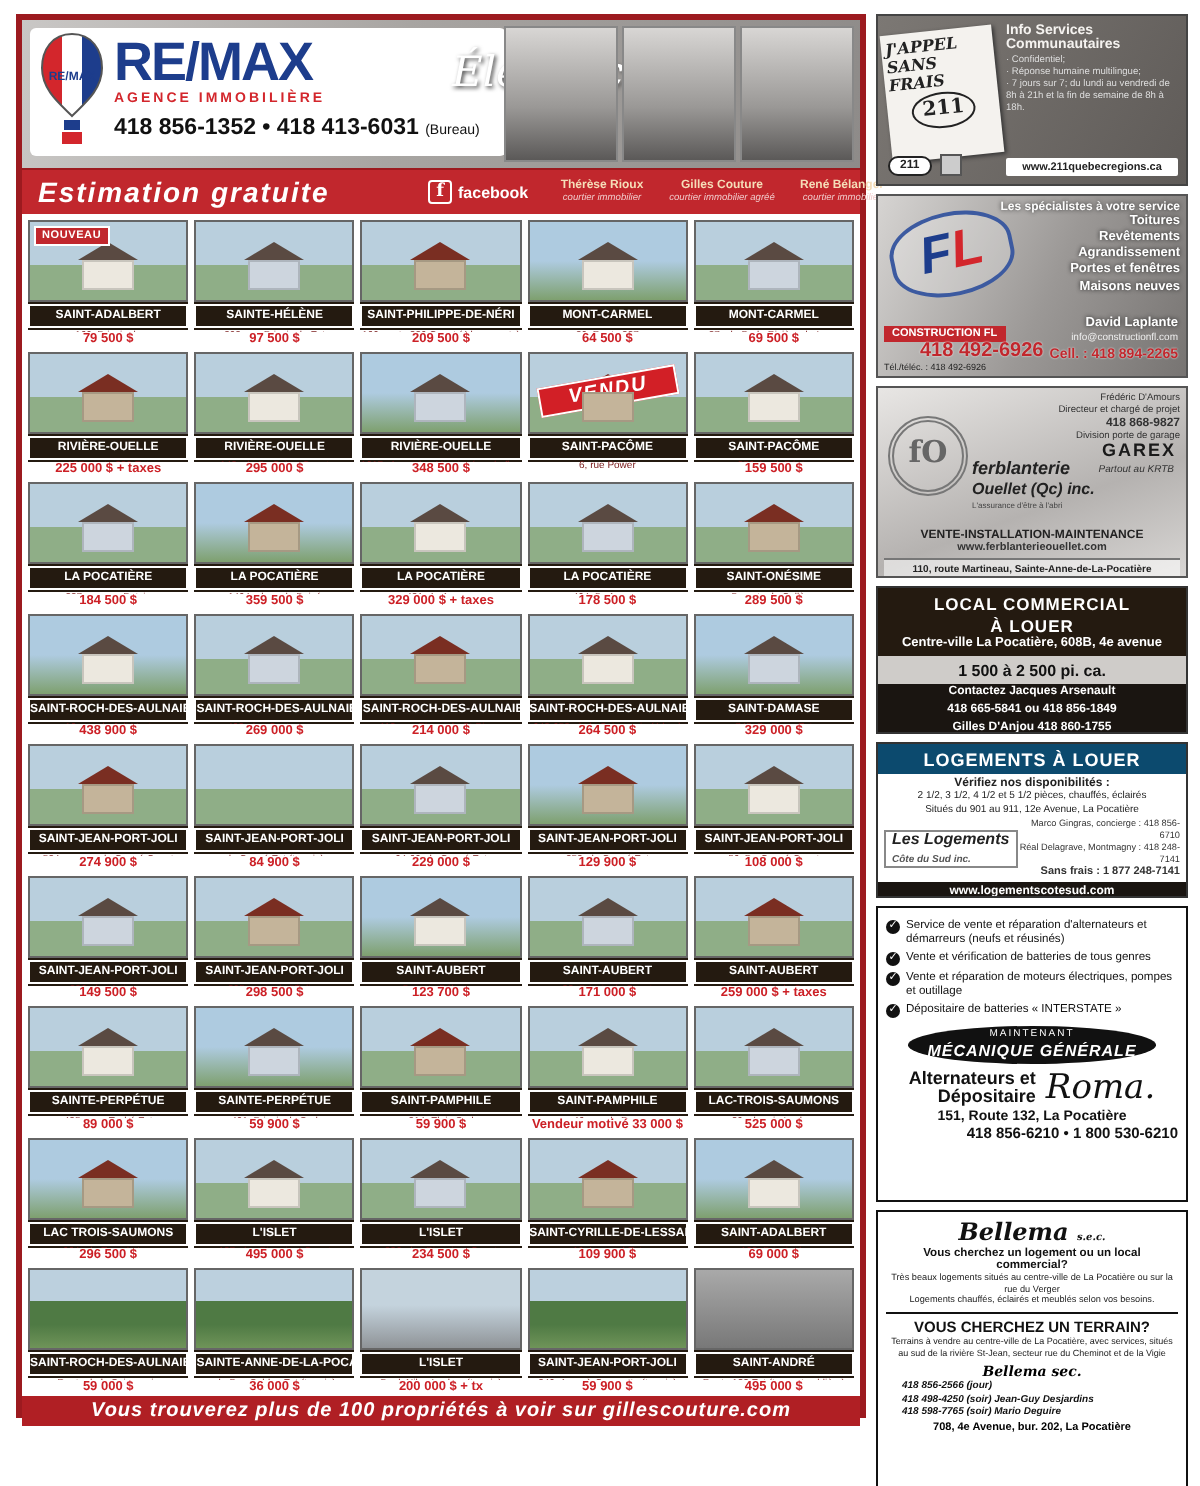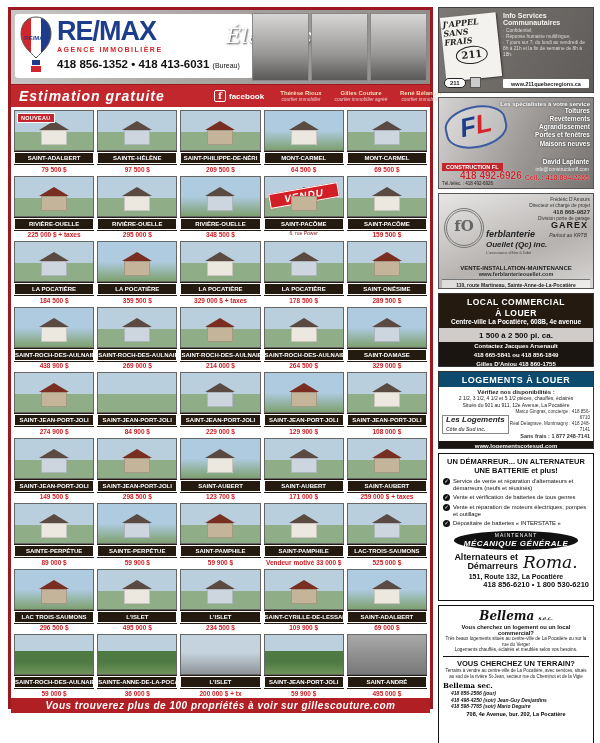--- a/index.html
+++ b/index.html
@@ -135,21 +135,21 @@
   .adbel{height:146px;border:1.5px solid #111;background:#fff;padding:3px 4px;display:flex;flex-direction:column;}
   .bel-logo{text-align:center;font-family:"DejaVu Serif",serif;font-style:italic;font-weight:bold;font-size:12px;color:#111;}
   .bel-logo .sec{font-size:5px;}
   .bel-q{text-align:center;font-size:5.8px;font-weight:bold;color:#111;margin-top:1px;}
   .bel-l{text-align:center;font-size:4.6px;color:#222;line-height:1.25;}
   .bel-box{background:#111;color:#fff;text-align:center;margin-top:2px;padding:2px 0;}
   .bel-box .d1{font-size:9px;font-weight:bold;letter-spacing:.5px;}
   .bel-box .d2{font-size:5.8px;font-weight:bold;line-height:1.35;}
   .ter-t{text-align:center;font-size:7.5px;font-weight:bold;color:#111;margin-top:3px;border-top:1px solid #111;padding-top:2px;}
   .ter-l{text-align:center;font-size:4.5px;color:#222;line-height:1.25;}
-  .ter-co{font-family:"DejaVu Serif",serif;font-weight:bold;font-size:7px;margin-top:1.5px;}
+  .ter-co{text-align:center;font-family:"DejaVu Serif",serif;font-weight:bold;font-size:7px;margin-top:1.5px;font-style:italic;}
   .ter-ph{font-size:5px;font-weight:bold;font-style:italic;color:#111;line-height:1.35;padding-left:8px;}
   .ter-ad{text-align:center;font-size:5.5px;font-weight:bold;margin-top:1px;}
 </style>
 </head>
 <body>
 
 <div class="page">
   <div class="content">
 
     <div class="main">
@@ -770,21 +770,20 @@
           <div class="log-ct">
             <span>Marco Gingras, concierge : 418 856-6710</span><br>
             <span>Réal Delagrave, Montmagny : 418 248-7141</span><br>
             <span class="sf">Sans frais : 1 877 248-7141</span>
           </div>
         </div>
         <div class="log-url">www.logementscotesud.com</div>
       </div>
 
       <div class="ad addem">
-        <div class="dem-t"><span>UN DÉMARREUR... UN ALTERNATEUR</span><br><span>UNE BATTERIE et plus!</span></div>
         <div class="dem-list">
 
             <div class="dem-item">
               <span class="chk">✓</span>
               <span>Service de vente et réparation d'alternateurs et démarreurs (neufs et réusinés)</span>
             </div>
 
             <div class="dem-item">
               <span class="chk">✓</span>
               <span>Vente et vérification de batteries de tous genres</span>
@@ -799,21 +798,21 @@
               <span class="chk">✓</span>
               <span>Dépositaire de batteries « INTERSTATE »</span>
             </div>
 
         </div>
         <div class="dem-badge">
           <div class="b1">MAINTENANT</div>
           <div class="b2">MÉCANIQUE GÉNÉRALE</div>
         </div>
         <div class="dem-brand">
-          <div class="alt"><span>Alternateurs et</span><br><span>Démarreurs</span></div>
+          <div class="alt"><span>Alternateurs et</span><br><span>Dépositaire</span></div>
           <div class="roma">Roma.</div>
         </div>
         <div class="dem-addr">151, Route 132, La Pocatière</div>
         <div class="dem-ph">418 856-6210 • 1 800 530-6210</div>
       </div>
 
       <div class="ad adbel">
         <div class="bel-logo"><span>Bellema</span> <span class="sec">s.e.c.</span></div>
         <div class="bel-q">Vous cherchez un logement ou un local commercial?</div>
 

